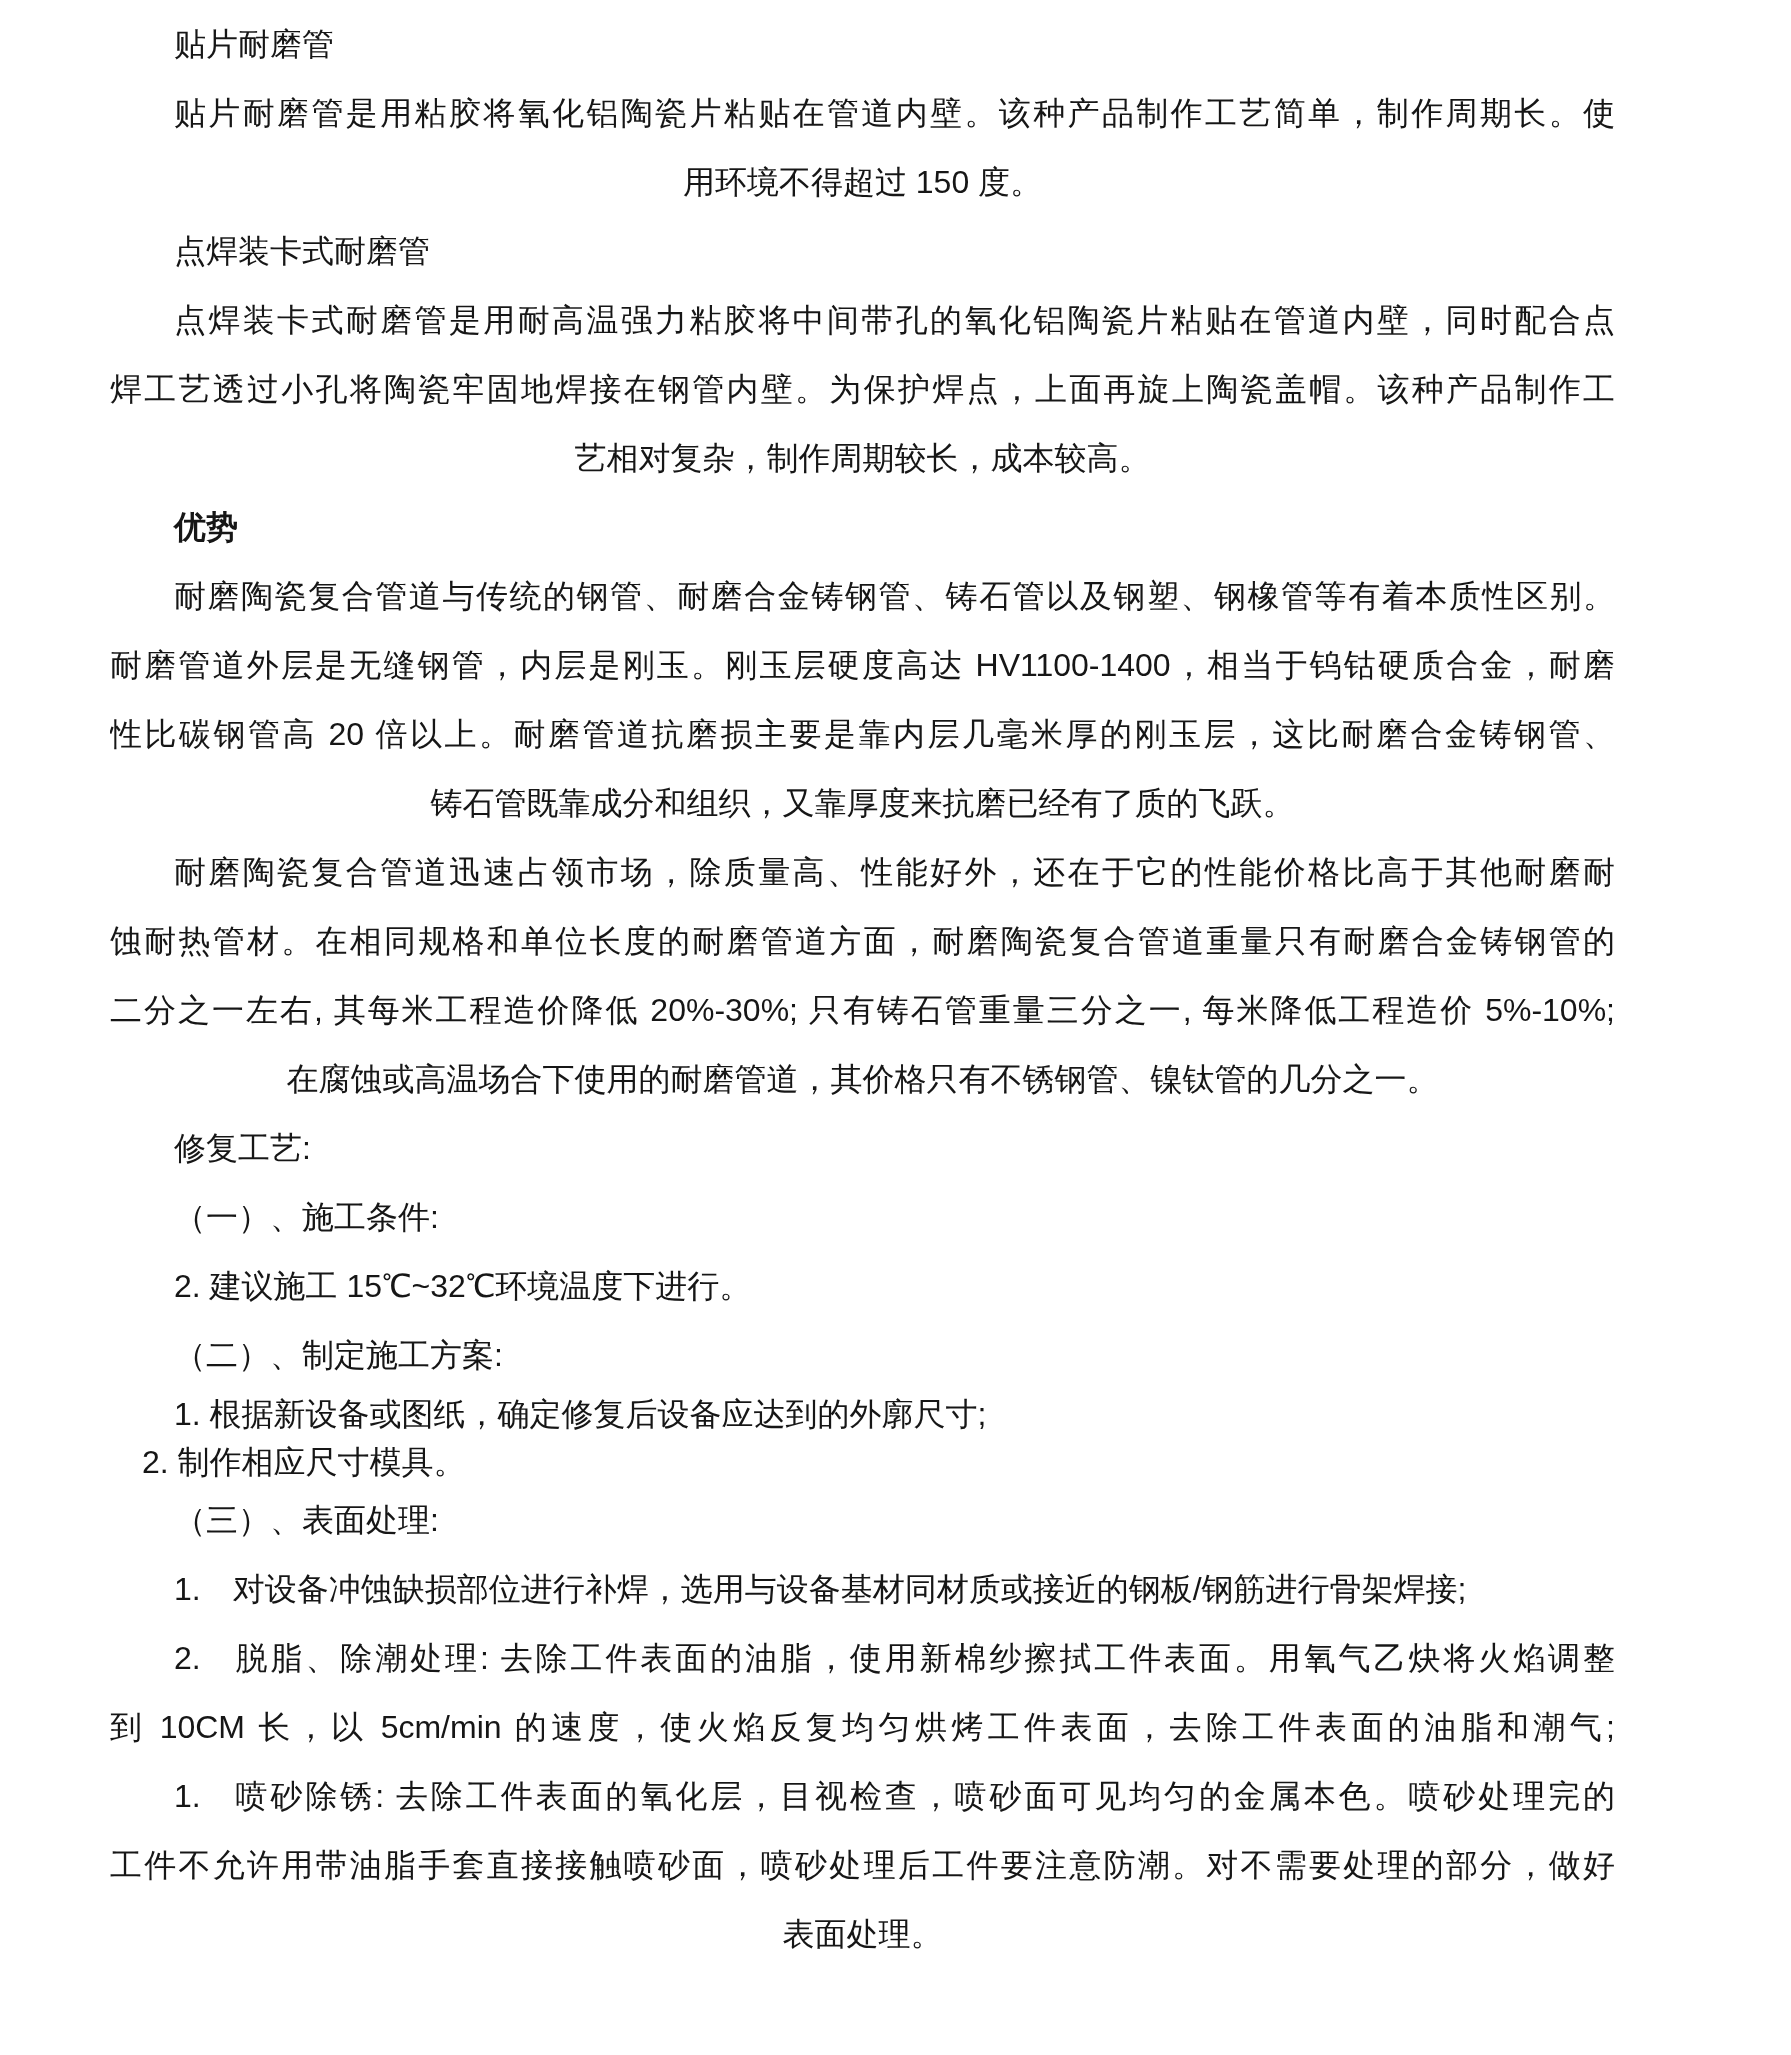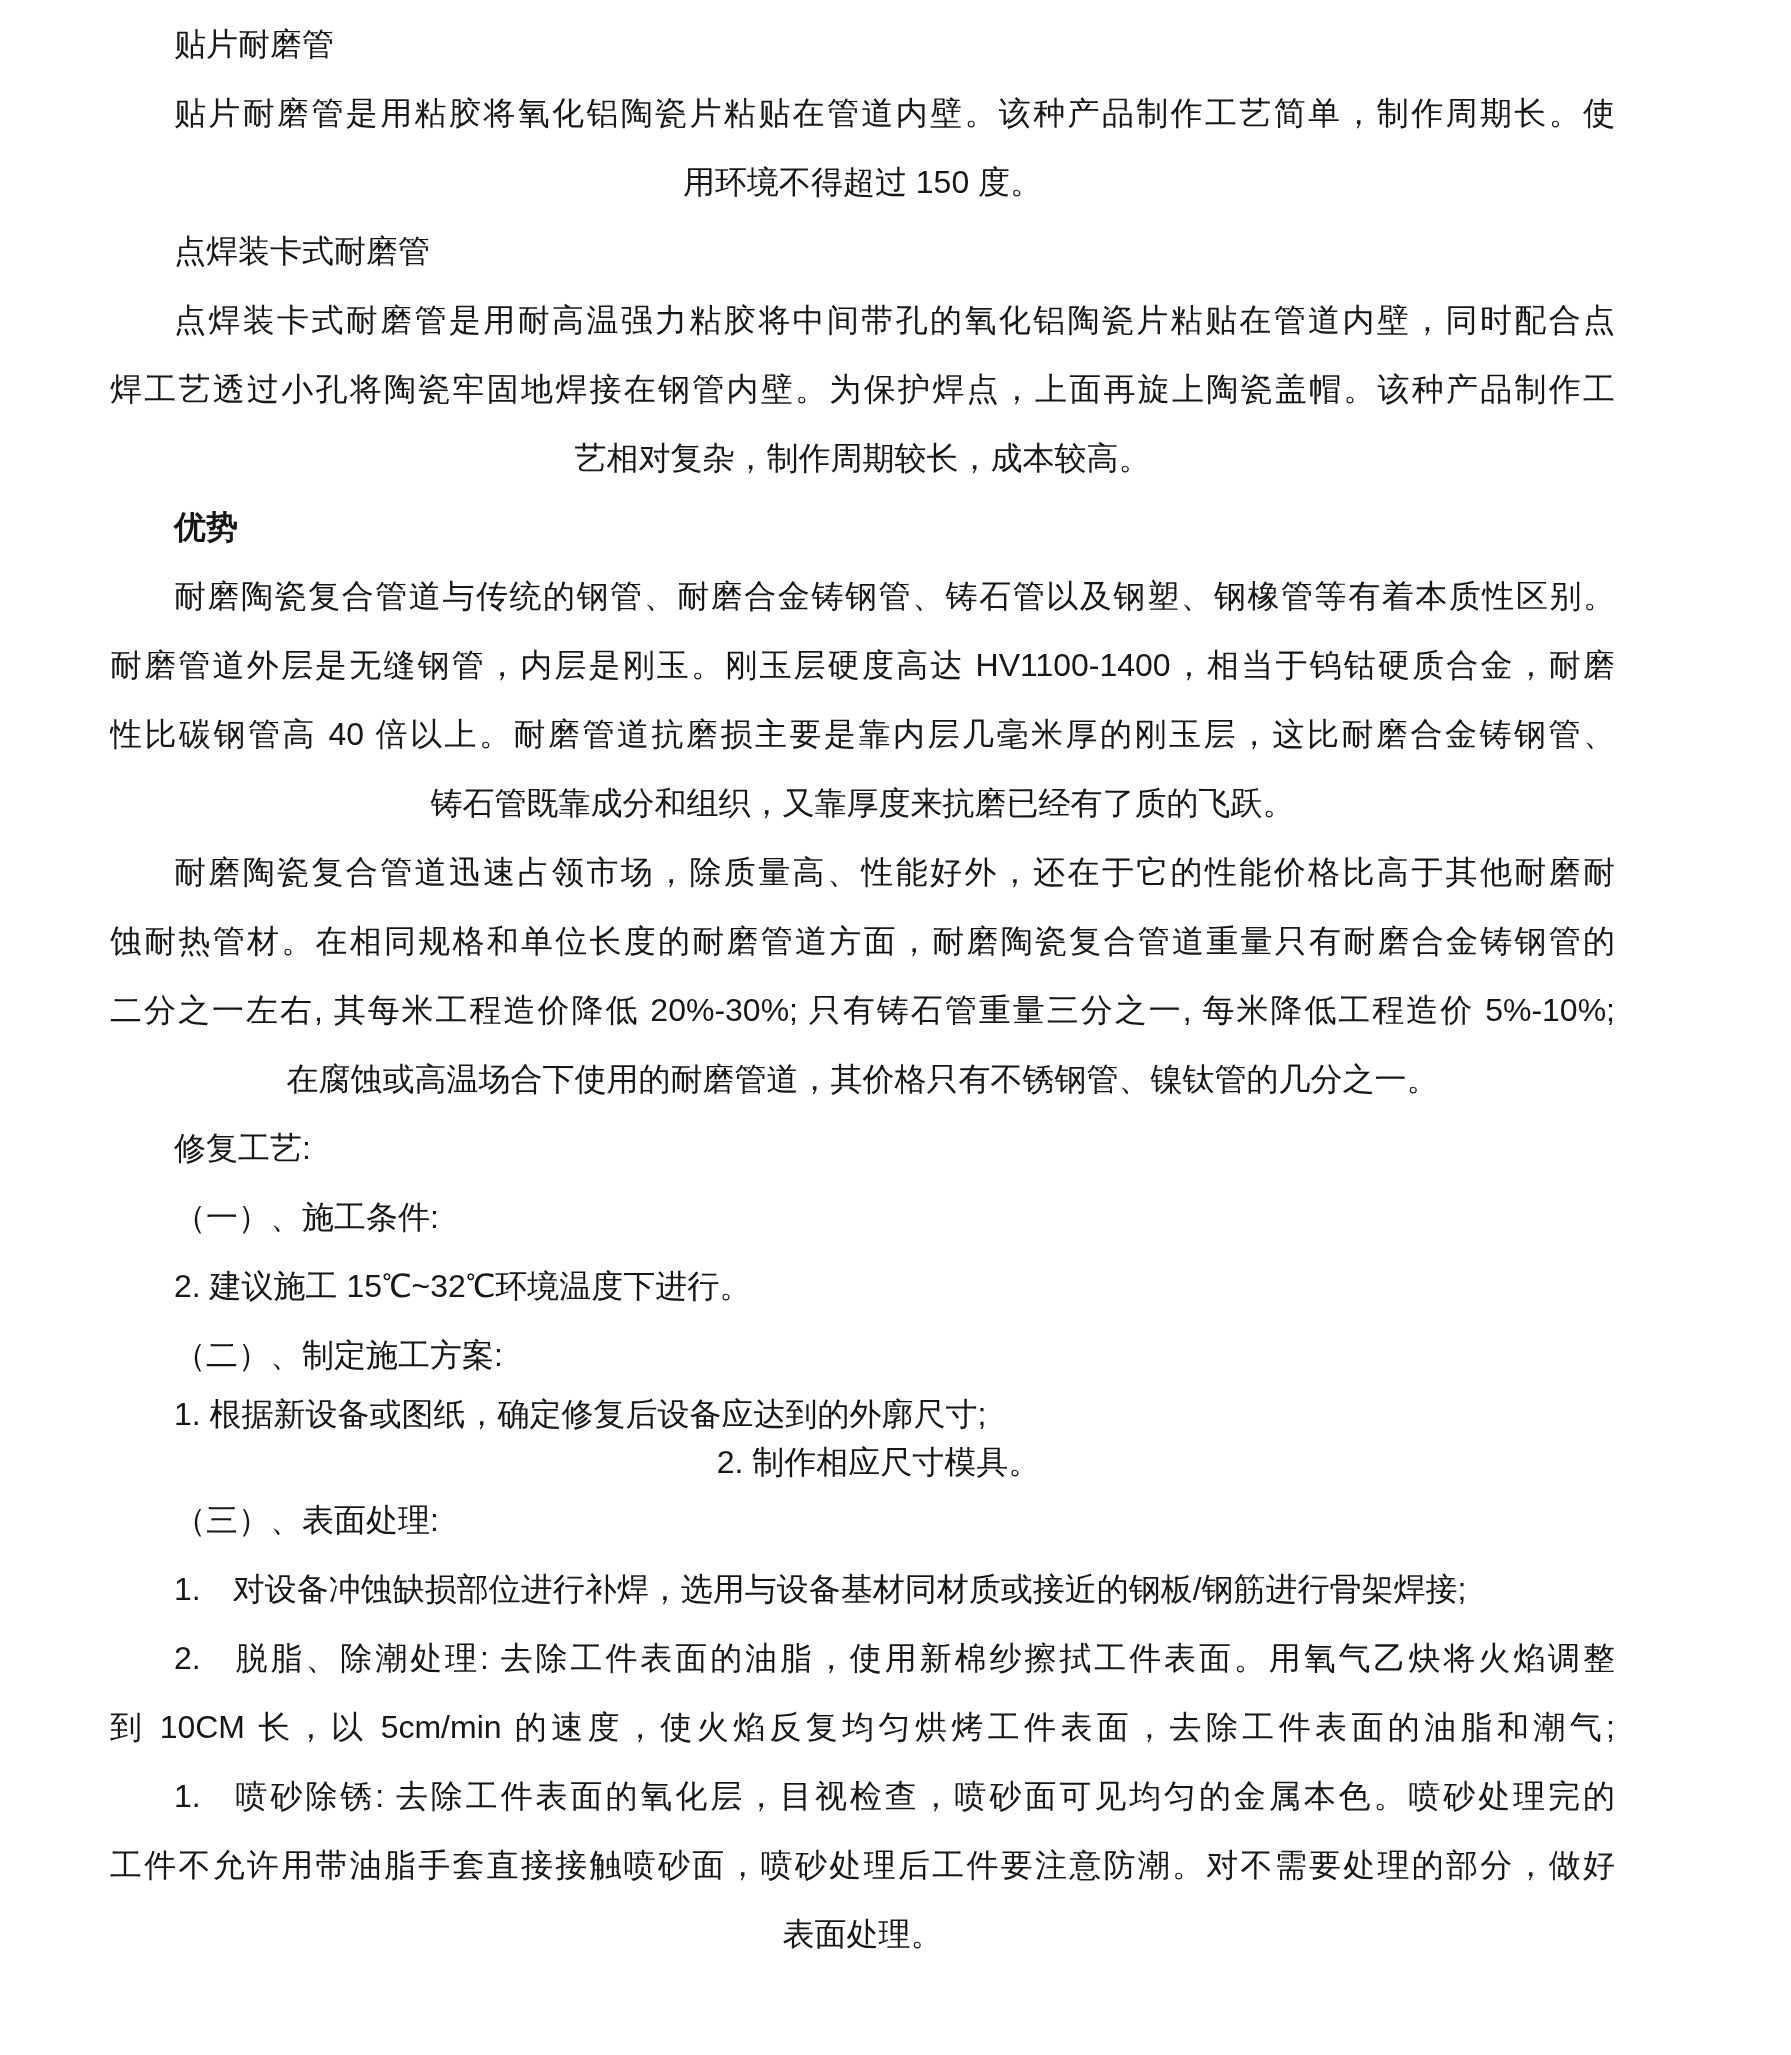--- a/index.html
+++ b/index.html
@@ -30,38 +30,38 @@
     height: 48px;
   }
   .line.justify {
     text-align: justify;
     text-align-last: justify;
   }
   .line.bold {
     font-weight: bold;
   }
   .indent-0 { text-indent: 0; text-align: center; }
-  .indent-1 { text-indent: 32px; text-align: center; }
+  .indent-1 { text-indent: 32px; }
   .indent-2 { text-indent: 64px; }
 </style>
 </head>
 <body style="background: rgb(255, 255, 255);">
 
 <div class="page" id="doc" style="color: rgb(22, 22, 22);">
     <div class="line indent-2">贴片耐磨管</div>
     <div class="line indent-2 justify">贴片耐磨管是用粘胶将氧化铝陶瓷片粘贴在管道内壁。该种产品制作工艺简单，制作周期长。使</div>
     <div class="line indent-0">用环境不得超过 150 度。</div>
     <div class="line indent-2">点焊装卡式耐磨管</div>
     <div class="line indent-2 justify">点焊装卡式耐磨管是用耐高温强力粘胶将中间带孔的氧化铝陶瓷片粘贴在管道内壁，同时配合点</div>
     <div class="line indent-0 justify">焊工艺透过小孔将陶瓷牢固地焊接在钢管内壁。为保护焊点，上面再旋上陶瓷盖帽。该种产品制作工</div>
     <div class="line indent-0">艺相对复杂，制作周期较长，成本较高。</div>
     <div class="line indent-2 bold">优势</div>
     <div class="line indent-2 justify">耐磨陶瓷复合管道与传统的钢管、耐磨合金铸钢管、铸石管以及钢塑、钢橡管等有着本质性区别。</div>
     <div class="line indent-0 justify">耐磨管道外层是无缝钢管，内层是刚玉。刚玉层硬度高达 HV1100-1400，相当于钨钴硬质合金，耐磨</div>
-    <div class="line indent-0 justify">性比碳钢管高 40 倍以上。耐磨管道抗磨损主要是靠内层几毫米厚的刚玉层，这比耐磨合金铸钢管、</div>
+    <div class="line indent-0 justify">性比碳钢管高 20 倍以上。耐磨管道抗磨损主要是靠内层几毫米厚的刚玉层，这比耐磨合金铸钢管、</div>
     <div class="line indent-0">铸石管既靠成分和组织，又靠厚度来抗磨已经有了质的飞跃。</div>
     <div class="line indent-2 justify">耐磨陶瓷复合管道迅速占领市场，除质量高、性能好外，还在于它的性能价格比高于其他耐磨耐</div>
     <div class="line indent-0 justify">蚀耐热管材。在相同规格和单位长度的耐磨管道方面，耐磨陶瓷复合管道重量只有耐磨合金铸钢管的</div>
     <div class="line indent-0 justify">二分之一左右, 其每米工程造价降低 20%-30%; 只有铸石管重量三分之一, 每米降低工程造价 5%-10%;</div>
     <div class="line indent-0">在腐蚀或高温场合下使用的耐磨管道，其价格只有不锈钢管、镍钛管的几分之一。</div>
     <div class="line indent-2">修复工艺:</div>
     <div class="line indent-2">（一）、施工条件:</div>
     <div class="line indent-2">2. 建议施工 15℃~32℃环境温度下进行。</div>
     <div class="line indent-2">（二）、制定施工方案:</div>
     <div class="line indent-2 tight">1. 根据新设备或图纸，确定修复后设备应达到的外廓尺寸;</div>

